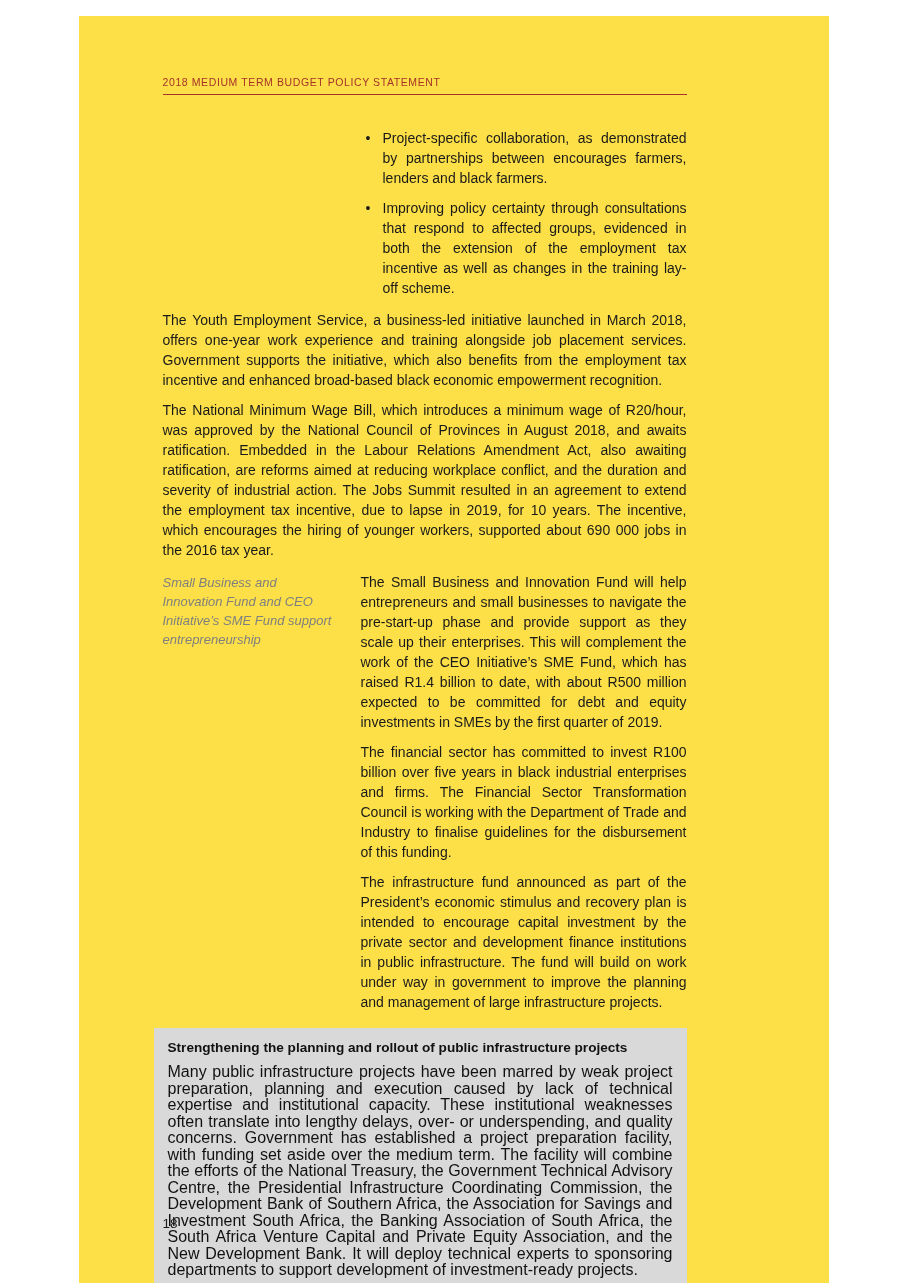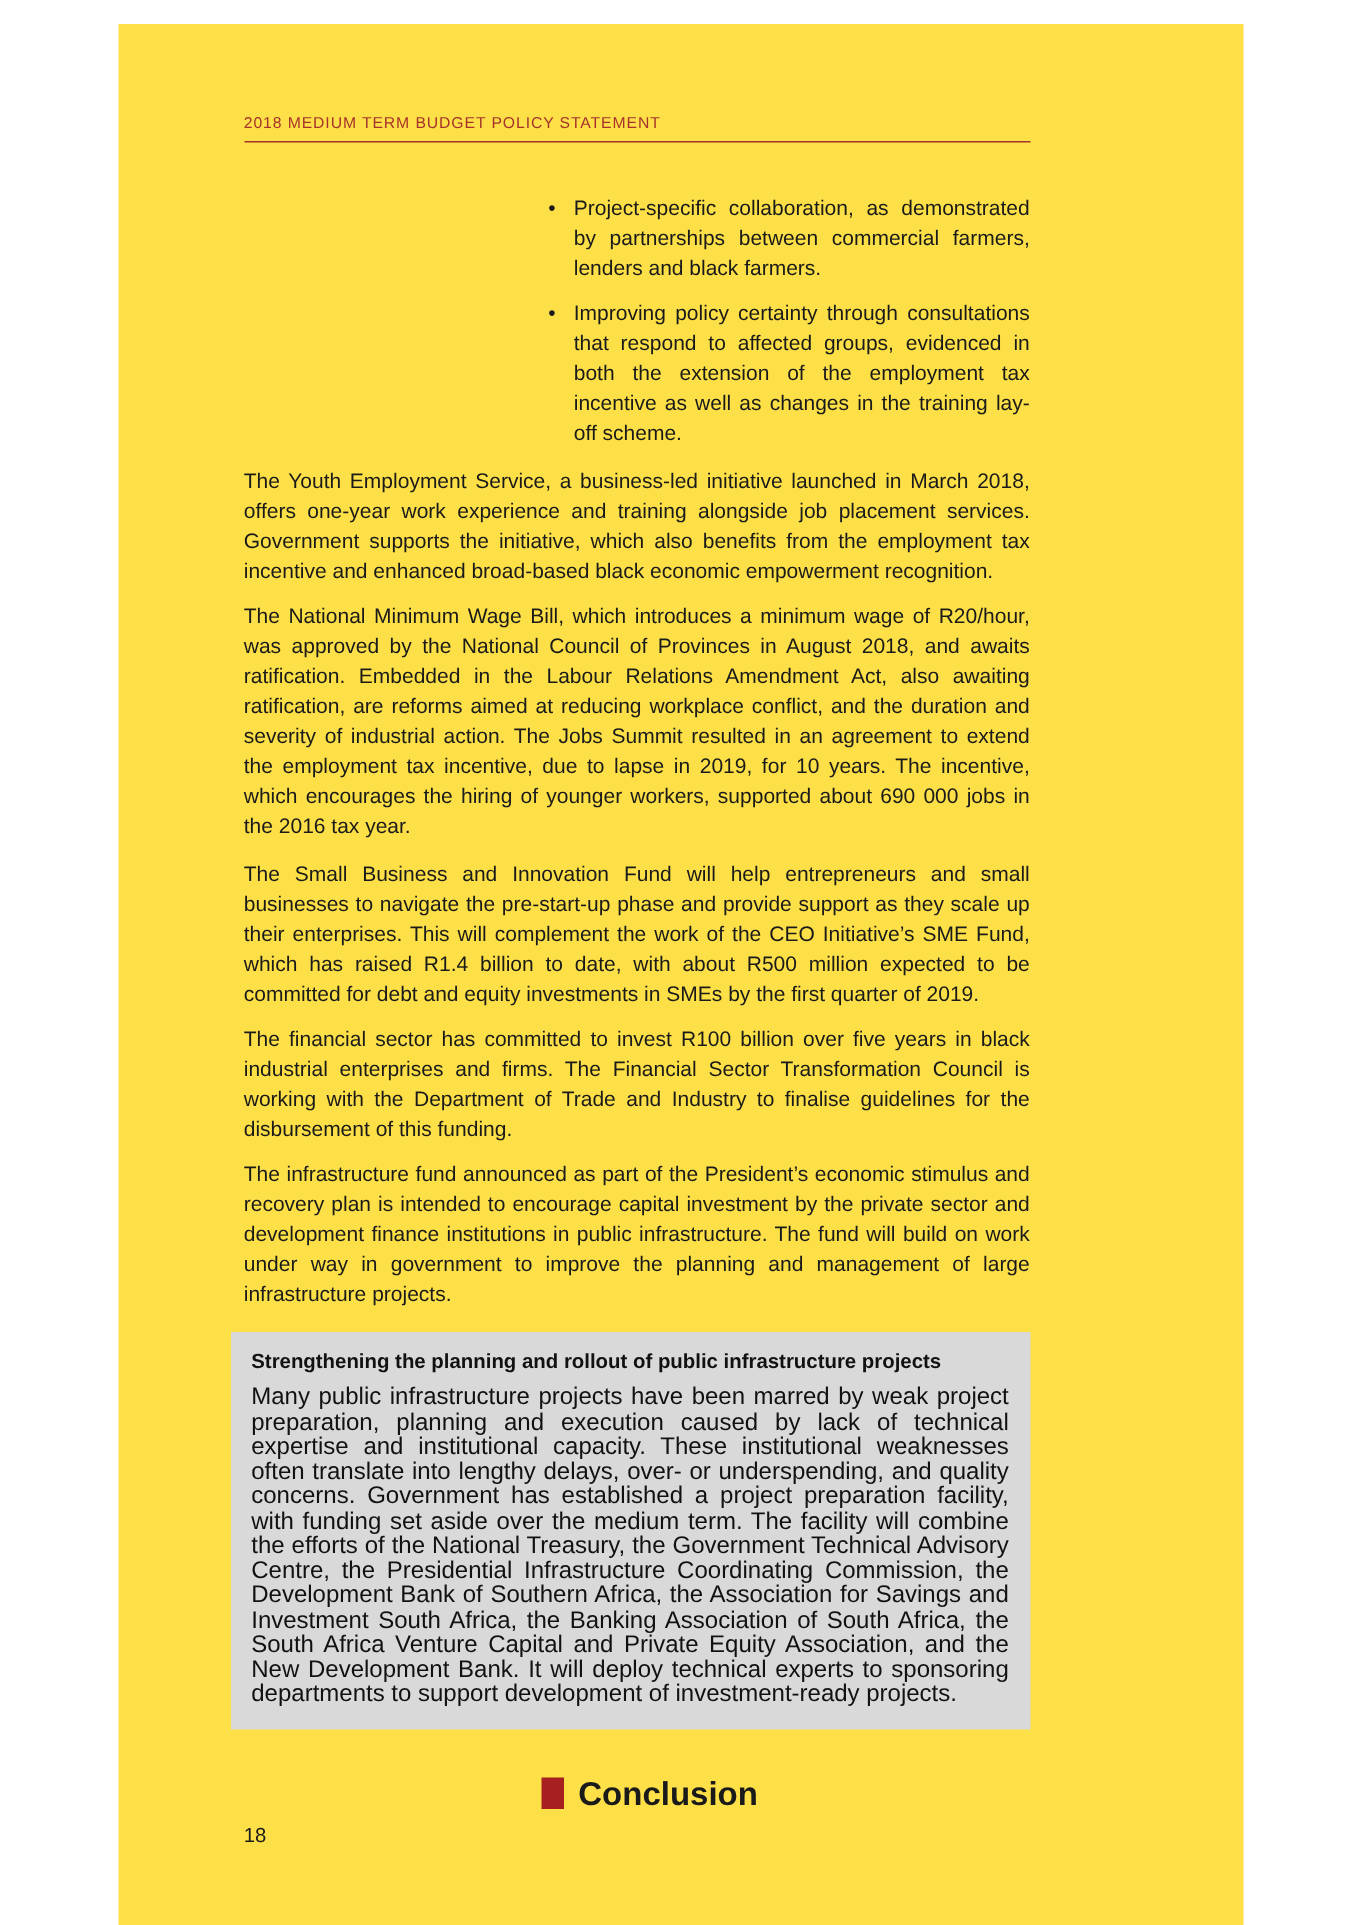--- a/index.html
+++ b/index.html
@@ -144,21 +144,21 @@
   </header>
 
   <div class="content">
 
     <div class="row">
       <aside class="sidecol"></aside>
       <div class="maincol">
         <div class="bullet-list">
           <div class="bullet-item">
             <span class="bullet-dot">•</span>
-            <p class="para">Project-specific collaboration, as demonstrated by partnerships between commercial farmers, lenders and black farmers.</p>
+            <p class="para">Project-specific collaboration, as demonstrated by partnerships between encourages farmers, lenders and black farmers.</p>
           </div>
           <div class="bullet-item">
             <span class="bullet-dot">•</span>
             <p class="para">Improving policy certainty through consultations that respond to affected groups, evidenced in both the extension of the employment tax incentive as well as changes in the training lay-off scheme.</p>
           </div>
         </div>
       </div>
     </div>
 
     <div class="section-gap"></div>
@@ -166,20 +166,23 @@
     <div class="row">
       <div class="maincol">
         <p class="para">The Youth Employment Service, a business-led initiative launched in March 2018, offers one-year work experience and training alongside job placement services. Government supports the initiative, which also benefits from the employment tax incentive and enhanced broad-based black economic empowerment recognition.</p>
         <p class="para">The National Minimum Wage Bill, which introduces a minimum wage of R20/hour, was approved by the National Council of Provinces in August 2018, and awaits ratification. Embedded in the Labour Relations Amendment Act, also awaiting ratification, are reforms aimed at reducing workplace conflict, and the duration and severity of industrial action. The Jobs Summit resulted in an agreement to extend the employment tax incentive, due to lapse in 2019, for 10 years. The incentive, which encourages the hiring of younger workers, supported about 690 000 jobs in the 2016 tax year.</p>
       </div>
     </div>
 
     <div class="section-gap"></div>
 
     <div class="row">
+      <aside class="sidecol">
+        <p class="sidenote">Small Business and Innovation Fund and CEO Initiative’s SME Fund support entrepreneurship</p>
+      </aside>
       <div class="maincol">
         <p class="para">The Small Business and Innovation Fund will help entrepreneurs and small businesses to navigate the pre-start-up phase and provide support as they scale up their enterprises. This will complement the work of the CEO Initiative’s SME Fund, which has raised R1.4 billion to date, with about R500 million expected to be committed for debt and equity investments in SMEs by the first quarter of 2019.</p>
         <p class="para">The financial sector has committed to invest R100 billion over five years in black industrial enterprises and firms. The Financial Sector Transformation Council is working with the Department of Trade and Industry to finalise guidelines for the disbursement of this funding.</p>
         <p class="para">The infrastructure fund announced as part of the President’s economic stimulus and recovery plan is intended to encourage capital investment by the private sector and development finance institutions in public infrastructure. The fund will build on work under way in government to improve the planning and management of large infrastructure projects.</p>
       </div>
     </div>
 
     <div class="info-box">
       <div class="info-box-title">Strengthening the planning and rollout of public infrastructure projects</div>
       <div class="info-box-body">Many public infrastructure projects have been marred by weak project preparation, planning and execution caused by lack of technical expertise and institutional capacity. These institutional weaknesses often translate into lengthy delays, over- or underspending, and quality concerns. Government has established a project preparation facility, with funding set aside over the medium term. The facility will combine the efforts of the National Treasury, the Government Technical Advisory Centre, the Presidential Infrastructure Coordinating Commission, the Development Bank of Southern Africa, the Association for Savings and Investment South Africa, the Banking Association of South Africa, the South Africa Venture Capital and Private Equity Association, and the New Development Bank. It will deploy technical experts to sponsoring departments to support development of investment-ready projects.</div>

